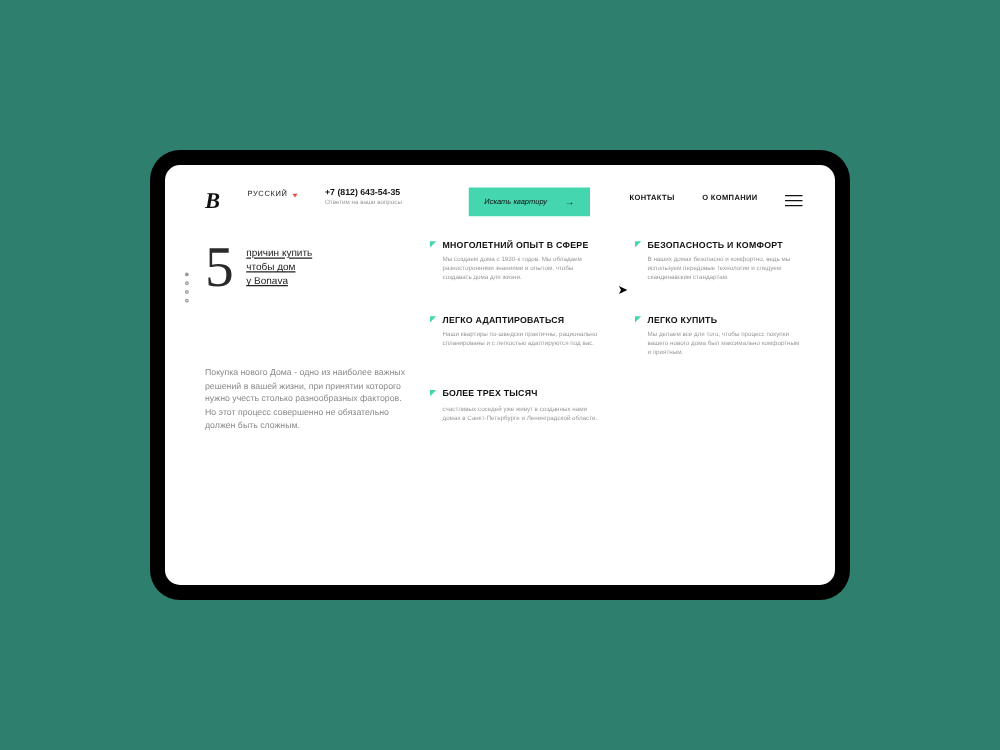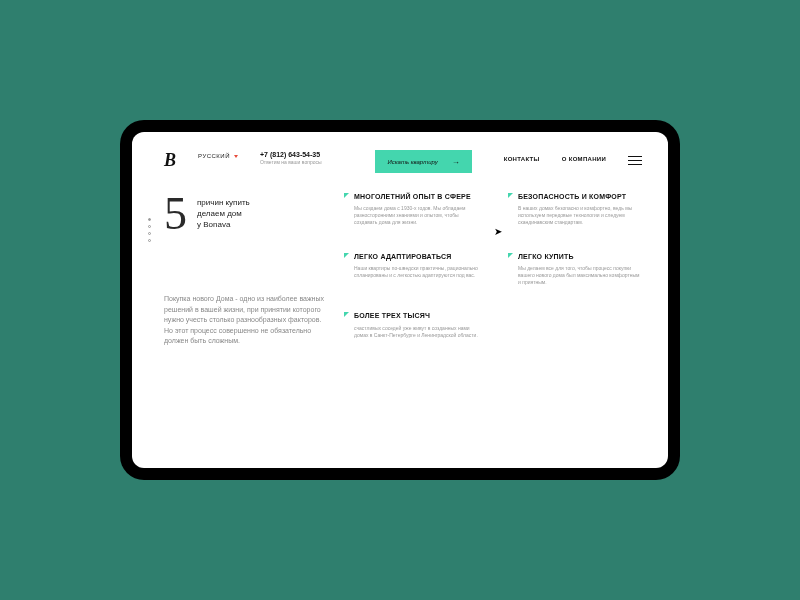--- a/index.html
+++ b/index.html
@@ -133,20 +133,21 @@
       font-size: 46px;
       font-weight: 300;
       color: #2a2a2a;
       line-height: 0.9;
     }
     .headline-text {
       font-size: 8px;
       line-height: 1.4;
       color: #222;
       padding-top: 4px;
+      text-decoration: underline;
     }
     .intro {
       font-size: 7px;
       color: #888;
       line-height: 1.5;
     }
     .right {
       flex: 1;
       display: grid;
       grid-template-columns: 1fr 1fr;
@@ -219,21 +220,21 @@
         <span></span>
         <span></span>
     </div>
 
     <div class="content">
       <div class="left">
         <div class="headline">
           <div class="big-five">5</div>
           <div class="headline-text">
             <div>причин купить</div>
-            <div>делаем дом</div>
+            <div>чтобы дом</div>
             <div>у Bonava</div>
           </div>
         </div>
         <div class="intro">Покупка нового Дома - одно из наиболее важных решений в вашей жизни, при принятии которого нужно учесть столько разнообразных факторов. Но этот процесс совершенно не обязательно должен быть сложным.</div>
       </div>
 
       <div class="right">
         <div class="card">
           <h3>МНОГОЛЕТНИЙ ОПЫТ В СФЕРЕ</h3>
           <p>Мы создаем дома с 1930-х годов. Мы обладаем разносторонними знаниями и опытом, чтобы создавать дома для жизни.</p>

